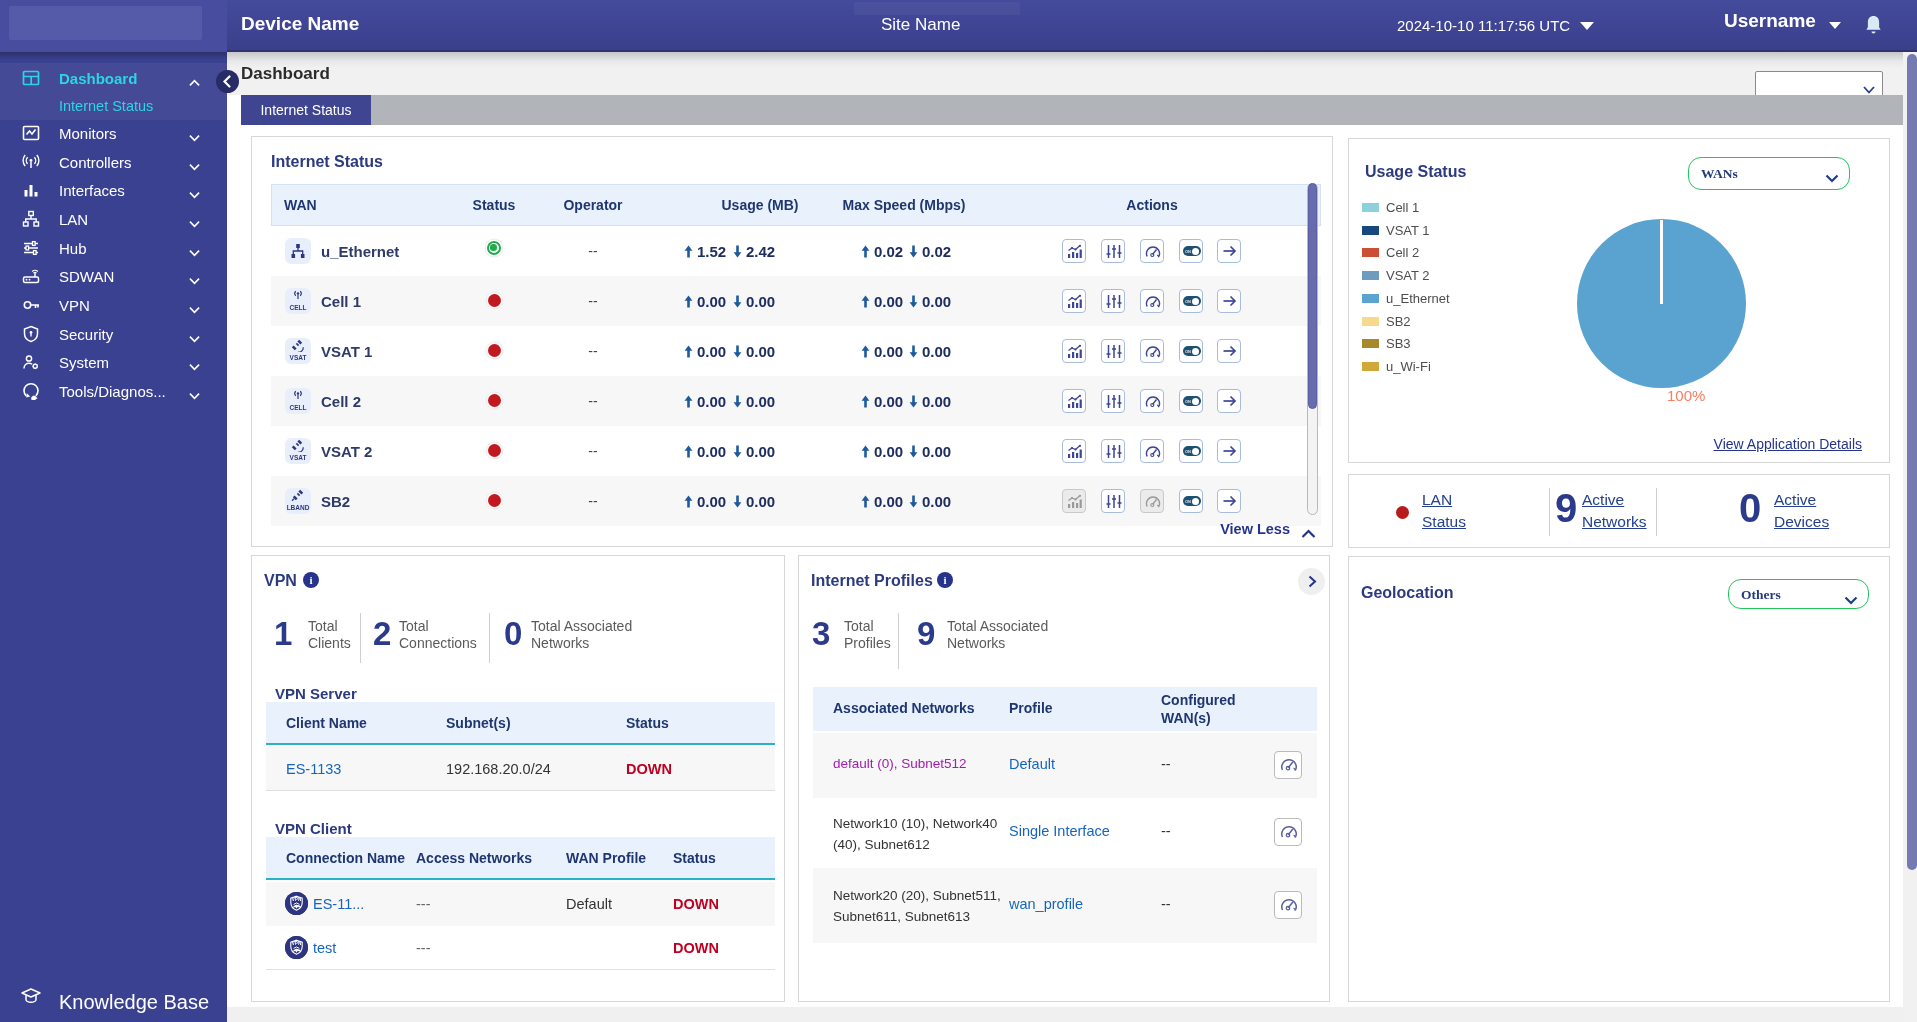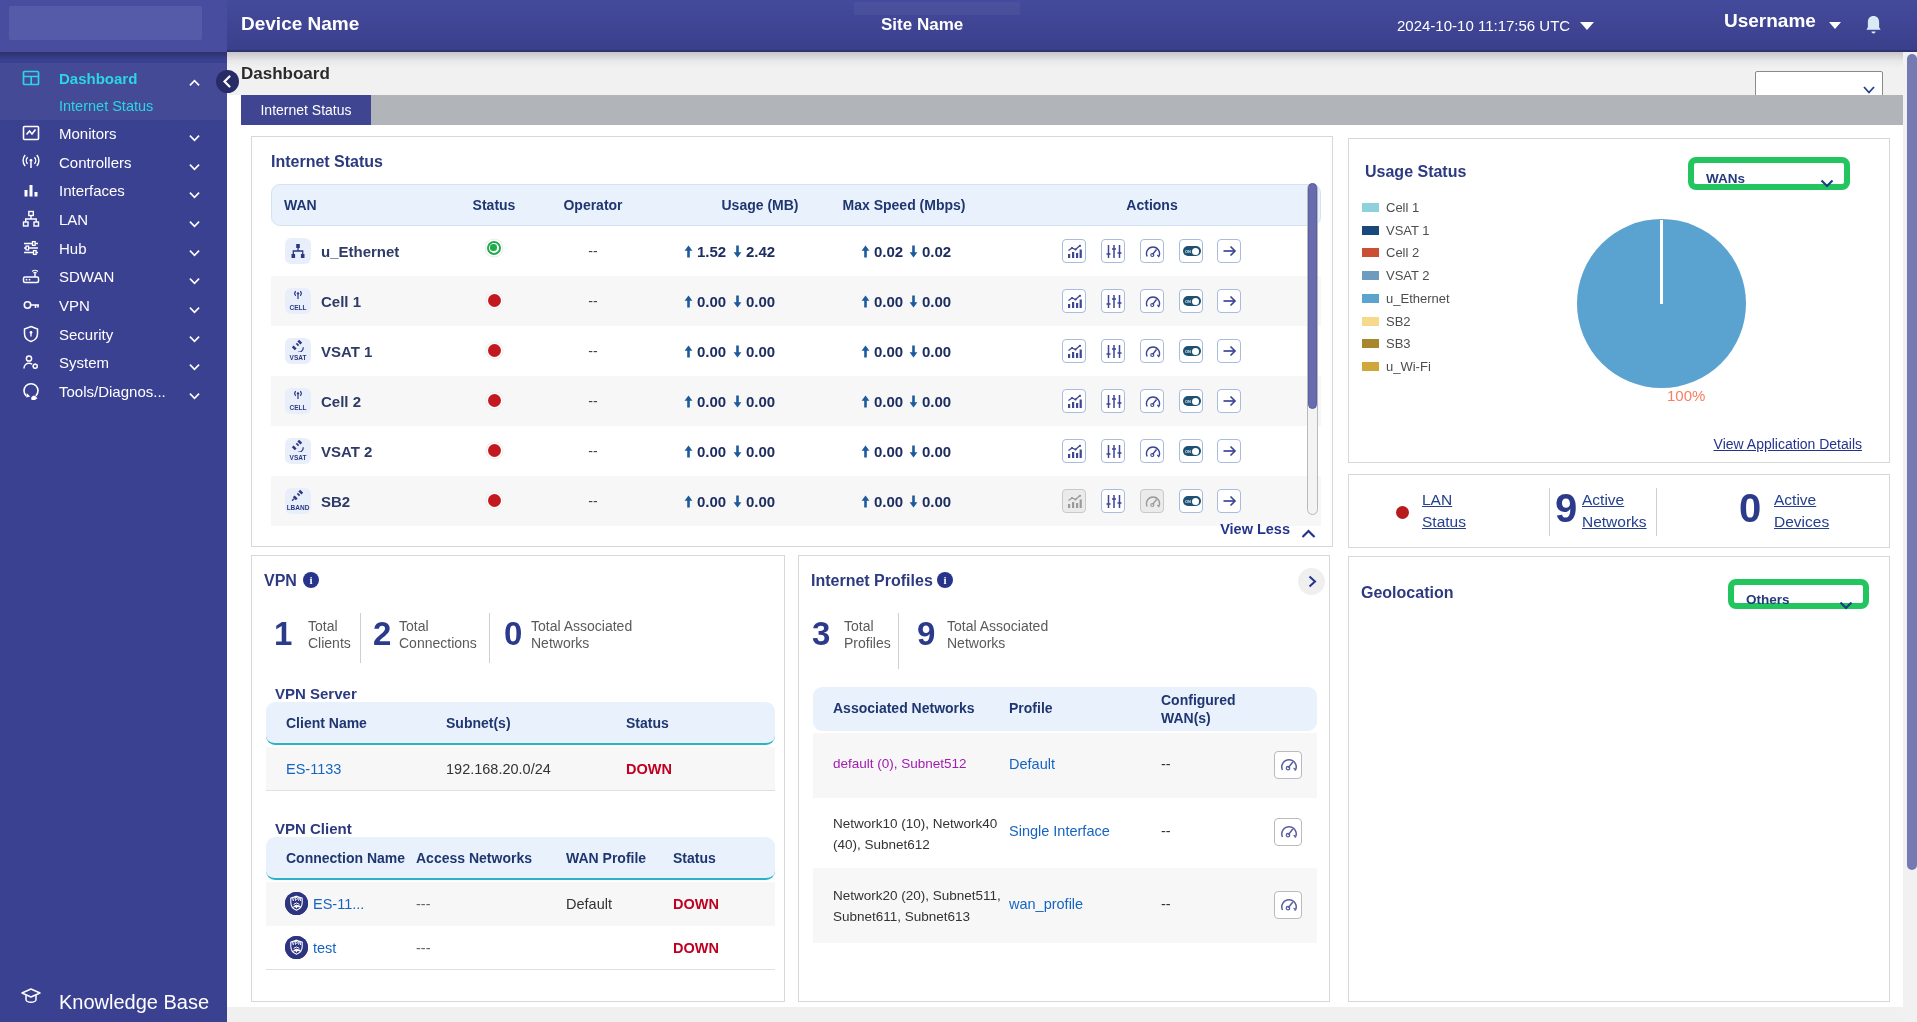--- a/index.html
+++ b/index.html
@@ -6,21 +6,21 @@
 html,body { width:1917px; height:1022px; overflow:hidden; font-family:"Liberation Sans", sans-serif; }
 #app { position:relative; width:1917px; height:1022px; background:#f0f0f0; overflow:hidden; }
 
 
 #header { position:absolute; left:227px; top:0; width:1690px; height:52px;
   background:linear-gradient(180deg,#454b9c 0%,#3d4390 70%,#3a3f8b 100%);
   border-bottom:2px solid #2f346f; }
 #logoband { position:absolute; left:0; top:0; width:227px; height:52px; background:#484da0; }
 #logoband .logobox { position:absolute; left:9px; top:6px; width:193px; height:34px; background:#555aa9; border-radius:2px; }
 .hdr-devname { position:absolute; left:14px; top:13px; color:#fff; font-size:19px; font-weight:bold; }
-.hdr-sitename { position:absolute; left:654px; top:15px; color:#fff; font-size:17px; font-weight:bold; }
+.hdr-sitename { position:absolute; left:654px; top:15px; color:#fff; font-size:17px; font-weight:normal; }
 .hdr-litebox { position:absolute; left:627px; top:2px; width:166px; height:13px; background:rgba(255,255,255,0.045); }
 .hdr-date { position:absolute; left:1170px; top:17px; color:#fff; font-size:15px; }
 .hdr-caret { position:absolute; left:1353px; top:22px; width:0; height:0; border-left:7px solid transparent; border-right:7px solid transparent; border-top:8px solid #fff; }
 .hdr-user { position:absolute; left:1497px; top:10px; color:#fff; font-size:19px; font-weight:bold; }
 .hdr-ucaret { position:absolute; left:1602px; top:22px; width:0; height:0; border-left:6px solid transparent; border-right:6px solid transparent; border-top:7px solid #fff; }
 .hdr-bell { position:absolute; left:1636px; top:14px; }
 
 
 #sidebar { position:absolute; left:0; top:52px; width:227px; height:970px; background:#3b4191; }
 #sidebar .shadowtop { position:absolute; top:0; left:0; right:0; height:8px; background:linear-gradient(180deg,rgba(0,0,0,0.25),rgba(0,0,0,0)); }
@@ -51,21 +51,21 @@
 #tabstrip { position:absolute; left:241px; top:95px; width:1662px; height:30px; background:#b1b4b9; }
 #tabwhite { position:absolute; left:227px; top:95px; width:14px; height:30px; background:#fff; }
 #tab1 { position:absolute; left:0px; top:0; width:130px; height:30px; background:#3f4591; color:#fff; font-size:14px; text-align:center; line-height:30px; }
 #content { position:absolute; left:227px; top:125px; width:1676px; height:882px; background:#fff; }
 
 
 .card { position:absolute; background:#fff; border:1px solid #d7d7d7; }
 .cardtitle { position:absolute; font-size:16px; font-weight:bold; color:#2c3a80; }
 
 
-.thead { position:absolute; background:#e9f2fc;border-radius:9px; }
+.thead { position:absolute; background:#e9f2fc; }
 .th { position:absolute; font-size:14px; font-weight:bold; color:#1f3670; }
 .ctr { transform:translateX(-50%); text-align:center; }
 .trow { position:absolute; }
 .gray { background:#f7f7f8; }
 .link { color:#1565c0; }
 .down { color:#c00021; font-weight:bold; font-size:14.5px; }
 
 
 .dot-green { position:absolute; width:14px; height:14px; border-radius:50%; border:2.5px solid #22ab4d; background:#fff; box-shadow:0 0 0 1.5px #fff, 0 0 0 2.5px #ebebeb; }
 .dot-green:after { content:""; position:absolute; left:1.3px; top:1.3px; width:6.4px; height:6.4px; border-radius:50%; background:#22ab4d; }
@@ -82,21 +82,21 @@
 
 
 .bignum { position:absolute; font-size:33px; font-weight:bold; color:#2c3a8c; }
 .statlbl { position:absolute; font-size:14px; color:#5a5a5a; line-height:17px; }
 .vdiv { position:absolute; width:1px; background:#cfcfcf; }
 
 
 .infoi { position:absolute; width:16px; height:16px; border-radius:50%; background:#27348b; color:#fff; font-size:11px; font-weight:bold; text-align:center; line-height:16px; font-family:"Liberation Serif",serif; }
 
 
-.sel { position:absolute; background:#fff; border:6px solid #22c55e; border-radius:8px; }
+.sel { position:absolute; background:#fff; border:1px solid #22c55e; border-radius:13px;font-family:Liberation Serif, serif; }
 .sel .t { position:absolute; left:12px; font-size:13.5px; font-weight:bold; color:#243a7c; }
 
 
 .vpnshield { position:absolute; width:23px; height:23px; border-radius:50%; background:#2d3580; }
 .vpnshield:before { content:"VPN"; position:absolute; left:0; top:4px; width:23px; text-align:center; font-size:6px; font-weight:bold; color:#fff; }
 .vpnshield:after { content:""; position:absolute; left:7.5px; top:13px; width:8px; height:4px; border-top:2.5px solid #fff; border-radius:50% 50% 0 0; }
 
 
 .leg { position:absolute; left:13px; }
 .leg .sw { position:absolute; left:0; top:2px; width:17px; height:9px; }

